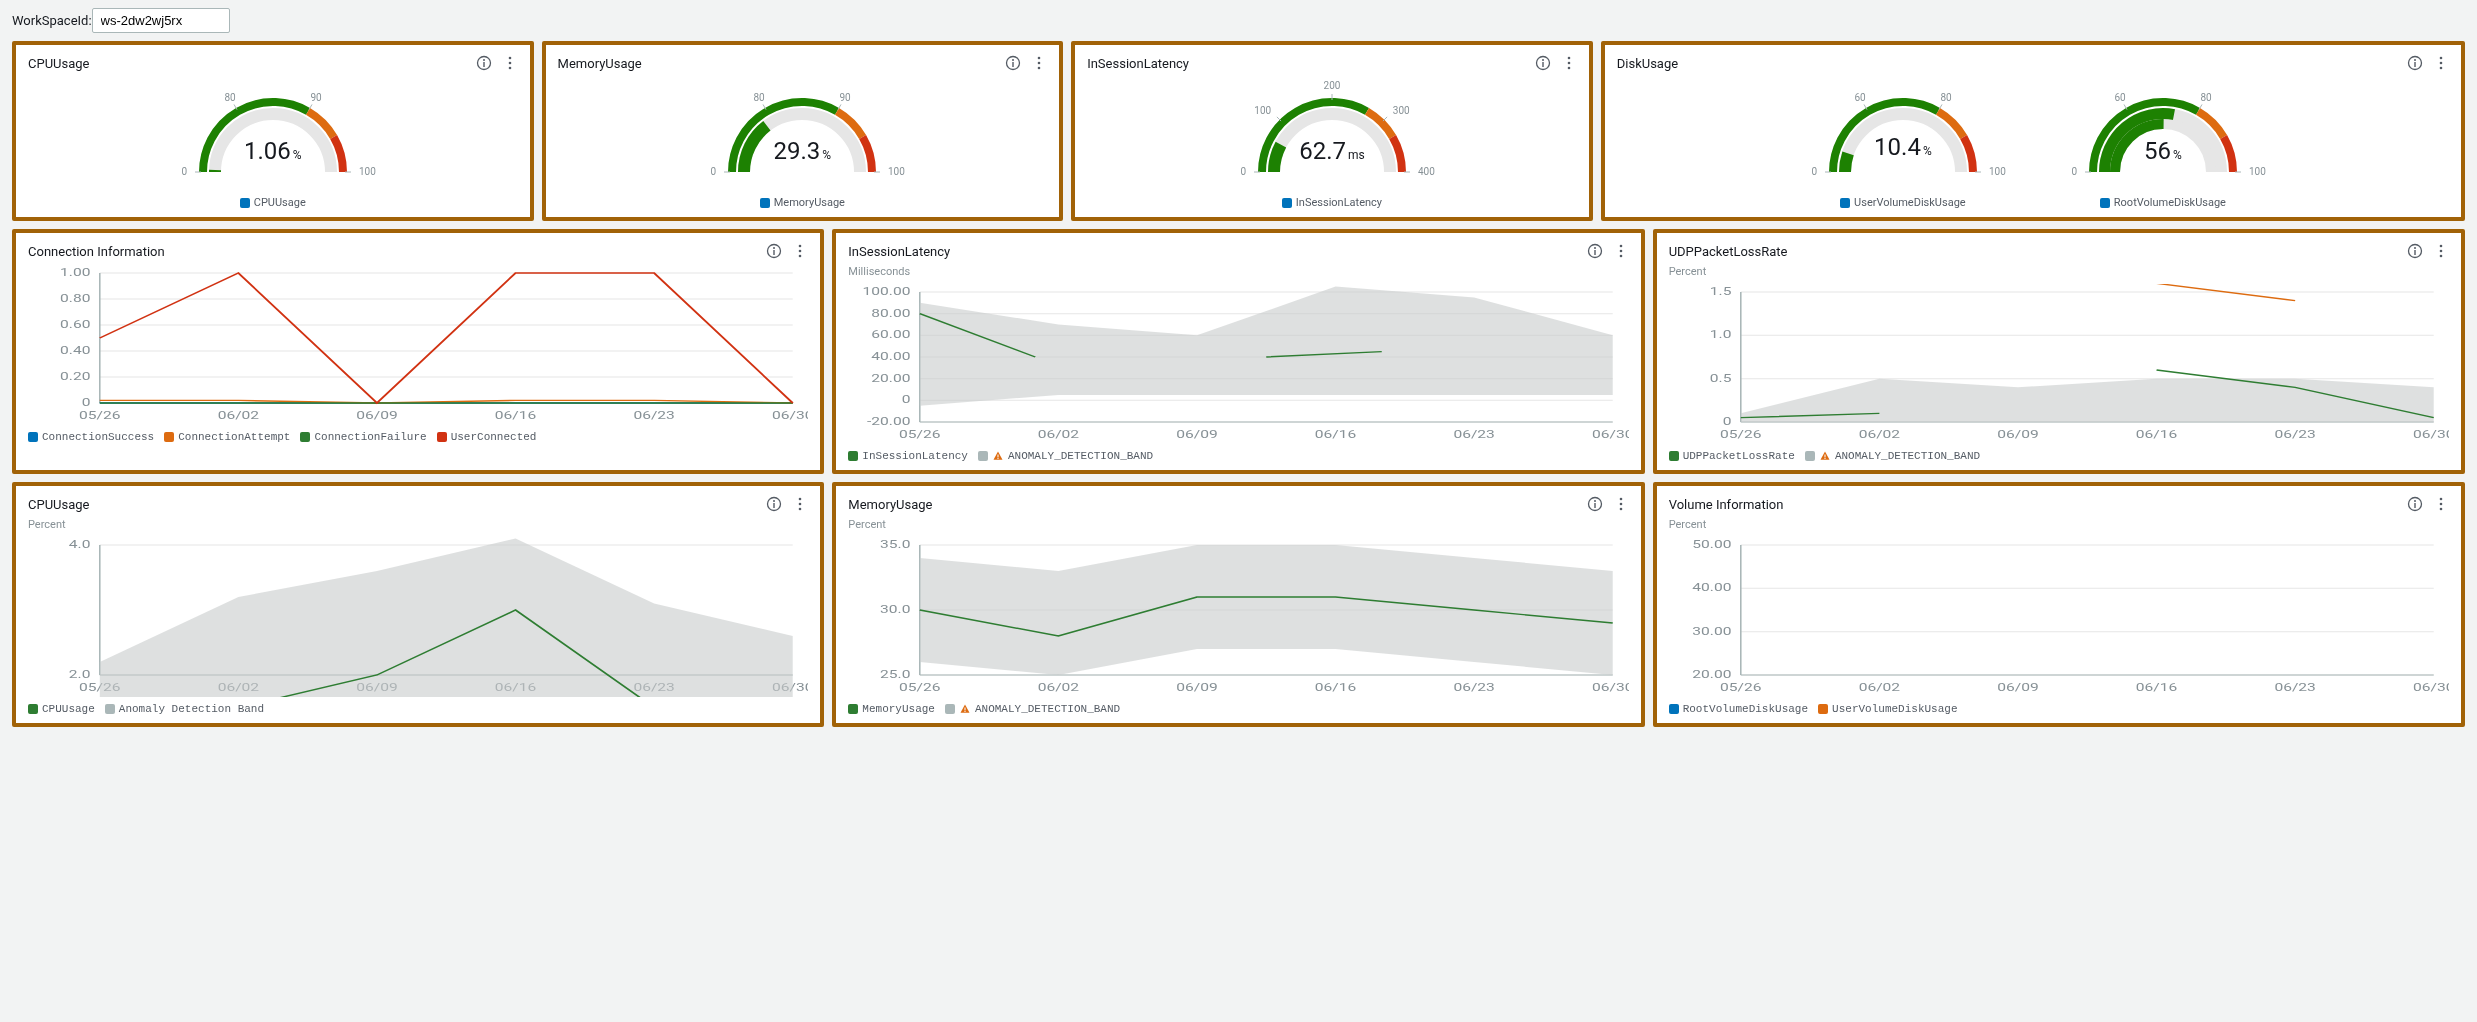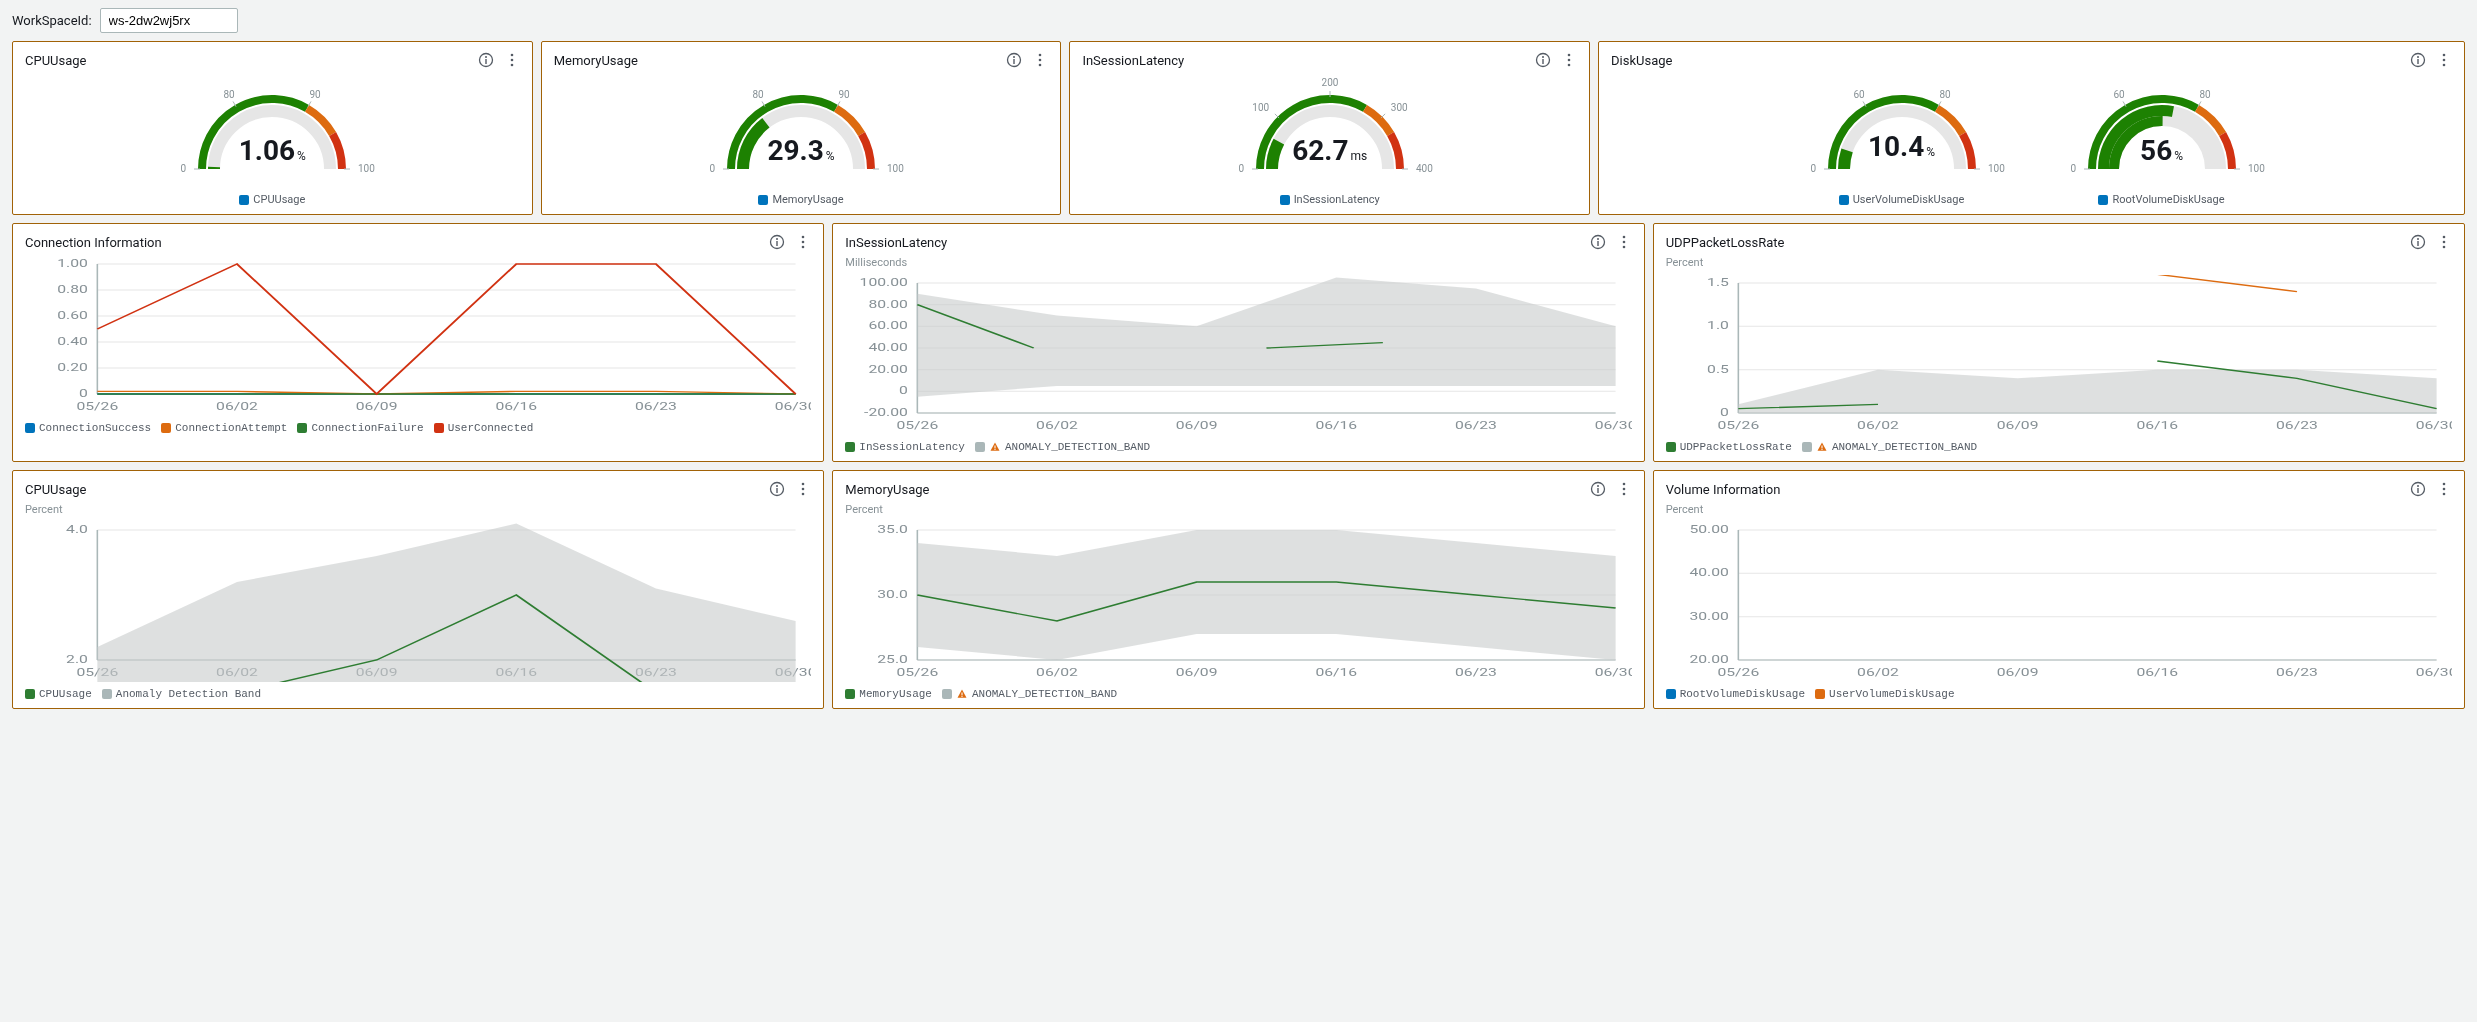--- a/index.html
+++ b/index.html
@@ -1,29 +1,29 @@
 <!DOCTYPE html>
 <html><head>
 <meta charset="utf-8">
 <style>
 * { box-sizing: border-box; margin: 0; padding: 0; }
 body { font-family: -apple-system, BlinkMacSystemFont, "Segoe UI", Roboto, Arial, sans-serif; background: #f2f3f3; color: #16191f; font-size: 13px; padding: 8px 12px; }
-.top-bar { display: flex; align-items: center; gap: 8px; margin-bottom: 8px; }
+.top-bar { display: flex; align-items: center; margin-bottom: 8px; }
 .top-label { font-size: 13px; }
 .top-input { border: 1px solid #aab7b8; border-radius: 2px; padding: 4px 8px; width: 138px; font-size: 13px; background: #fff; }
 .row { display: flex; gap: 8px; margin-bottom: 8px; }
-.panel { background: #fff; border: 1px solid #a16207; border-radius: 2px; padding: 10px 12px 8px; flex: 1; position: relative; }
+.panel { background: #fff; border: 4px solid #a16207; border-radius: 2px; padding: 10px 12px 8px; flex: 1; position: relative; }
 .panel-hdr { display: flex; align-items: center; justify-content: space-between; margin-bottom: 6px; }
 .panel-title { font-size: 13px; font-weight: 400; }
 .panel-actions { display: flex; gap: 10px; align-items: center; color: #545b64; }
 .icon-btn { cursor: pointer; display: inline-flex; }
 .gauge-wrap { display: flex; justify-content: center; align-items: flex-start; }
 .gauge-group { display: flex; gap: 40px; justify-content: center; flex: 1; }
 .gauge-item { display: flex; flex-direction: column; align-items: center; }
-.gauge-value { font-size: 28px; font-weight: 700; }
+.gauge-value { font-size: 24px; font-weight: 400; }
 .gauge-unit { font-size: 12px; margin-left: 2px; }
 .legend { display: flex; flex-wrap: wrap; gap: 10px; margin-top: 6px; font-size: 11px; color: #545b64; justify-content: center; }
 .legend.left { justify-content: flex-start; font-family: Liberation Mono, monospace; }
 .legend-item { display: flex; align-items: center; gap: 4px; }
 .sw { width: 10px; height: 10px; border-radius: 2px; display: inline-block; }
 .sw.blue { background: #0073bb; }
 .sw.orange { background: #dd6b10; }
 .sw.green { background: #2e7d32; }
 .sw.red { background: #d13212; }
 .sw.grey { background: #aab7b8; }

